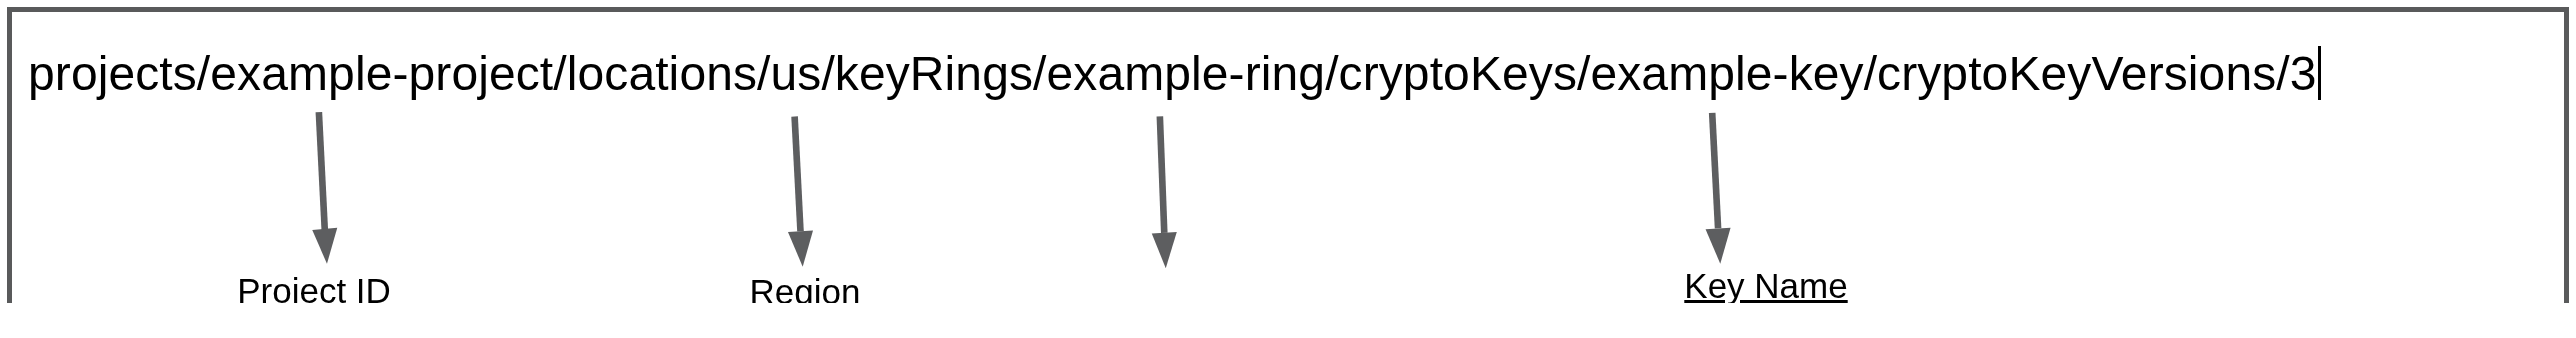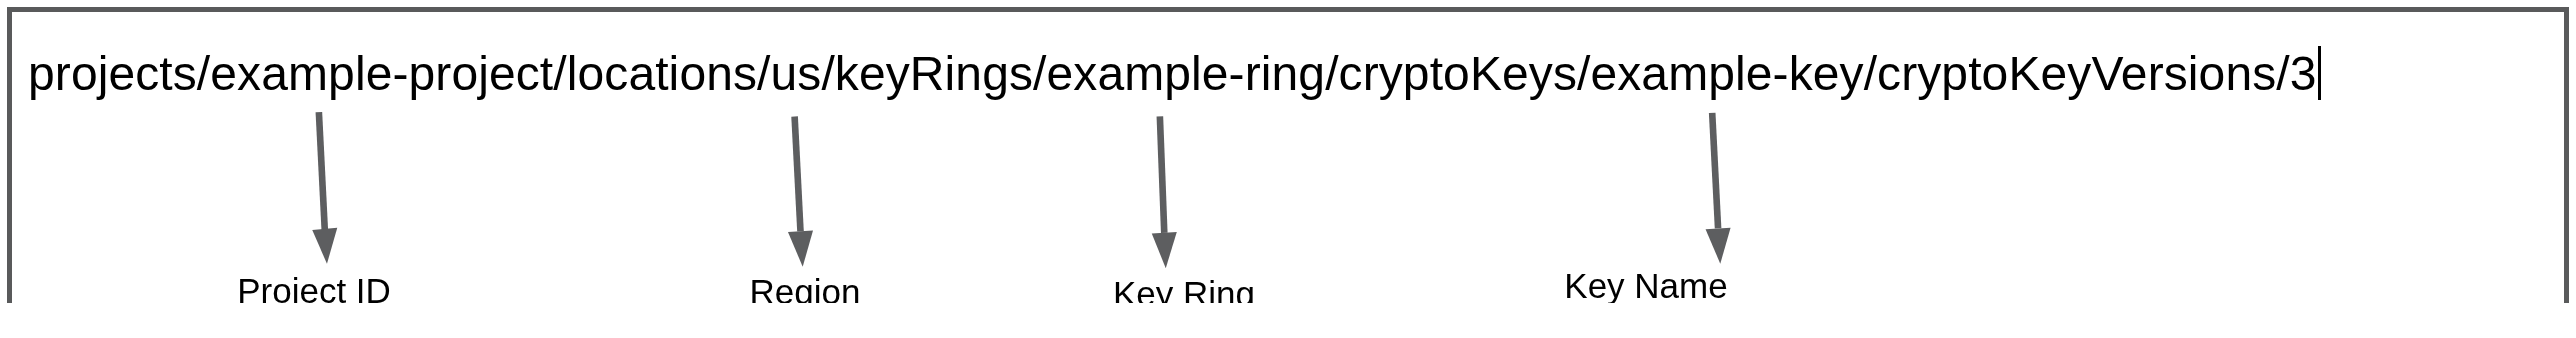--- a/index.html
+++ b/index.html
@@ -64,21 +64,21 @@
     position: absolute;
     transform: translateX(-50%);
     font-size: 35px;
     line-height: 1.1;
     color: var(--text, #000000);
     white-space: nowrap;
   }
   .annotation.a0 { left: 314px;  top: 272px; }
   .annotation.a1 { left: 805px; top: 273px; }
   .annotation.a2 { left: 1184px; top: 275px; }
-  .annotation.a3 { left: 1646px; top: 267px; }
+  .annotation.a3 { left: 1766px; top: 267px; text-decoration: underline; }
 </style>
 </head>
 <body>
 
 <div id="stage">
 
   <div class="frame"></div>
 
   <div class="resource-path">
     <span>projects/example-project/locations/us/keyRings/example-ring/cryptoKeys/example-key/cryptoKeyVersions/3</span><span class="caret"></span>
@@ -98,17 +98,16 @@
       <polygon class="arrow-head" points="1564,317 1598,315 1583,364"></polygon>
     </g>
     <g>
       <line class="arrow-shaft" x1="2325" y1="153" x2="2333" y2="310"></line>
       <polygon class="arrow-head" points="2316,311 2350,309 2336,358"></polygon>
     </g>
   </svg>
 
   <div class="annotation a1">Region</div>
   <div class="annotation a0">Project ID</div>
-  <div class="annotation a2">Key Ring</div>
   <div class="annotation a3">Key Name</div>
 
 </div>
 
 
 </body></html>

